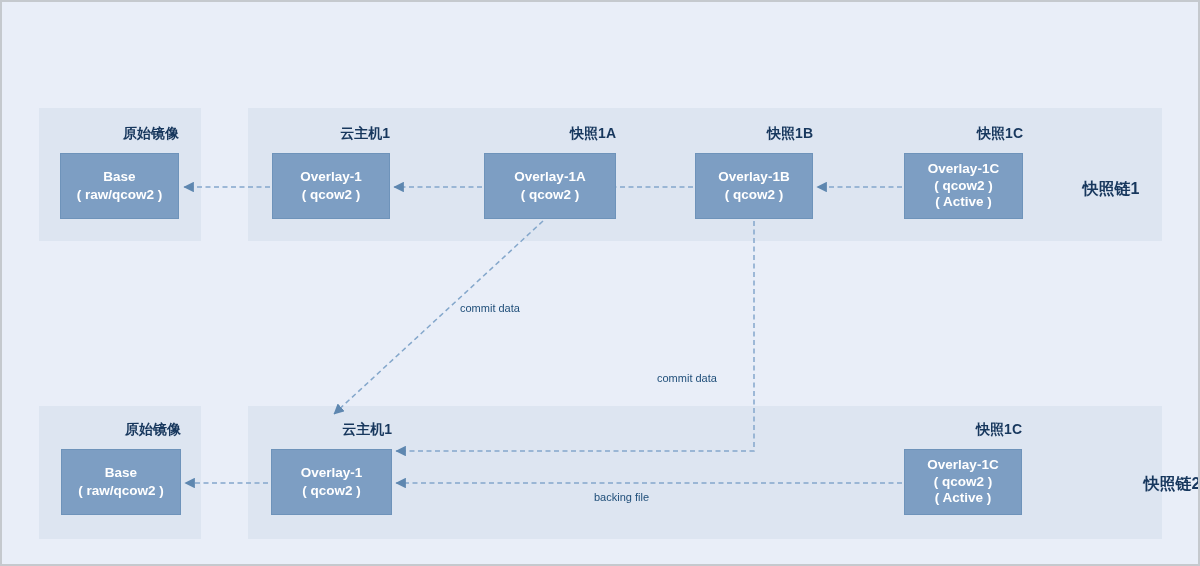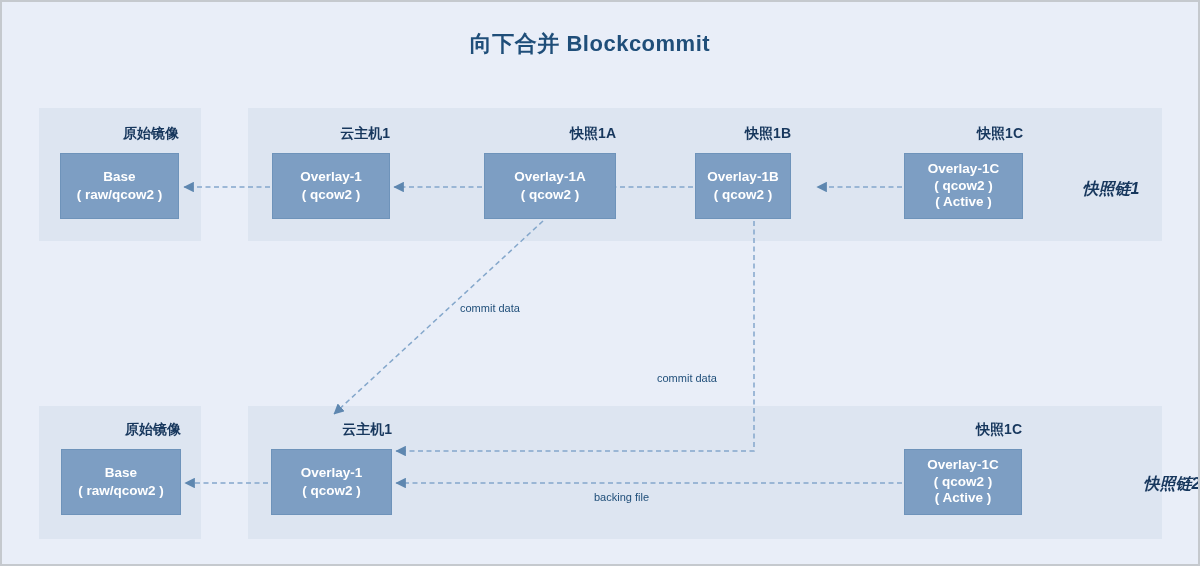--- a/index.html
+++ b/index.html
@@ -69,36 +69,34 @@
     line-height:1.35;
     text-align:center;
     white-space:nowrap;
   }
   .chain-tag{
     position:absolute;width:120px;
     text-align:center;
     font-size:16px;font-weight:bold;
     color:var(--label);
     z-index:2;
-    font-style:italic;
   }
   .annotation{
     position:absolute;
     font-size:11px;
     color:var(--heading);
     z-index:2;
     white-space:nowrap;
   }
 </style>
 </head>
 <body>
 
 <div class="canvas">
 
-  <div class="title">向下合并 Blockcommit</div>
 
   <div class="panel" style="left:37px;top:106px;width:162px;height:133px"></div>
   <div class="panel" style="left:246px;top:106px;width:914px;height:133px"></div>
   <div class="panel" style="left:37px;top:404px;width:162px;height:133px"></div>
   <div class="panel" style="left:246px;top:404px;width:914px;height:133px"></div>
 
   <svg class="arrow-layer" viewBox="0 0 1196 562">
     <defs>
       <marker id="arrhead" viewBox="0 0 8 8" refX="7.5" refY="4" markerWidth="7" markerHeight="7" orient="auto-start-reverse">
         <path d="M0,0 L8,4 L0,8 Z"></path>
@@ -131,21 +129,21 @@
   </div>
 
   <div class="col" style="left:482px;top:121px;width:132px">
     <div class="col-label">快照1A</div>
     <div class="node-box">
       <div>Overlay-1A</div>
       <div>( qcow2 )</div>
     </div>
   </div>
 
-  <div class="col" style="left:693px;top:121px;width:96px">
+  <div class="col" style="left:693px;top:121px;width:118px">
     <div class="col-label">快照1B</div>
     <div class="node-box">
       <div>Overlay-1B</div>
       <div>( qcow2 )</div>
     </div>
   </div>
 
   <div class="col" style="left:902px;top:121px;width:119px">
     <div class="col-label">快照1C</div>
     <div class="node-box" style="line-height:1.25">

